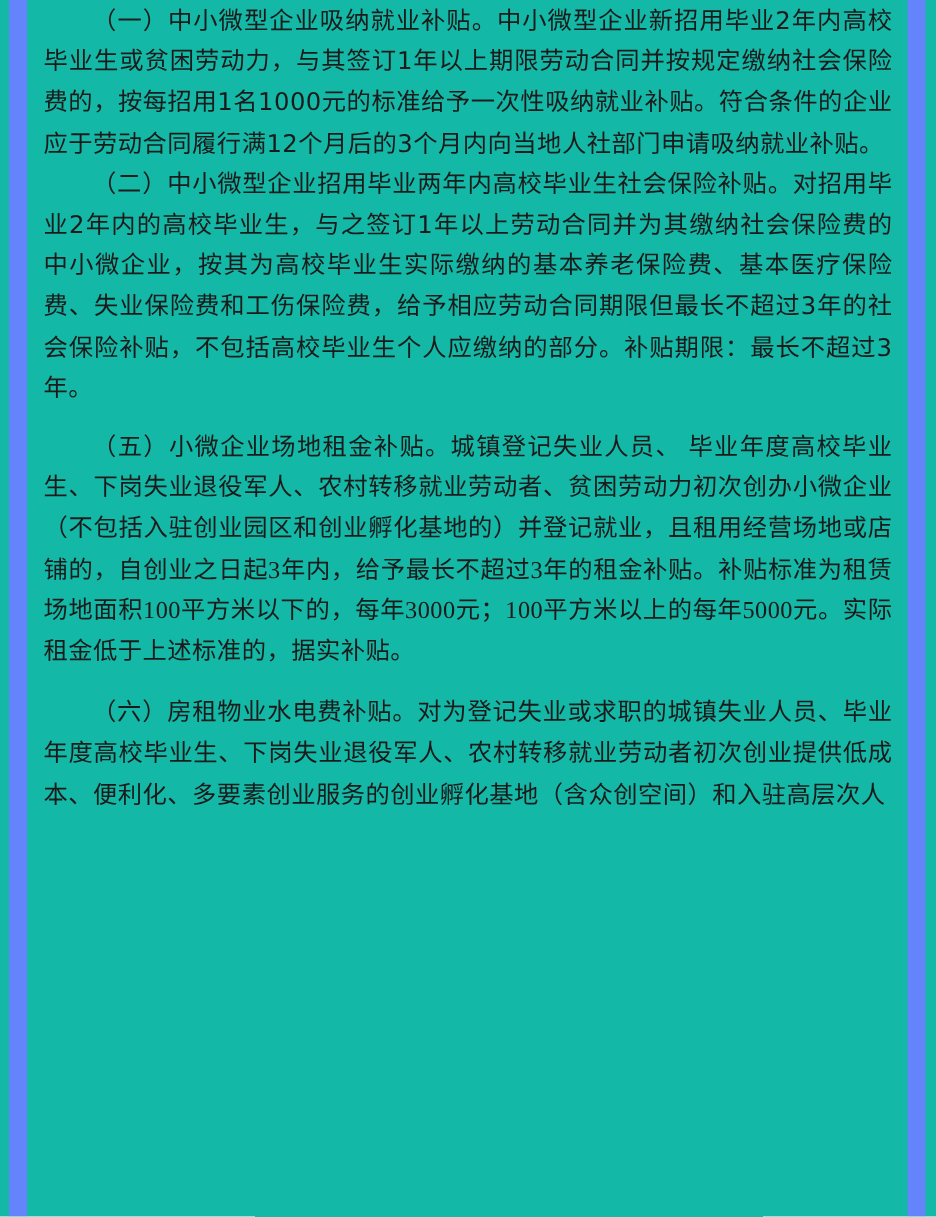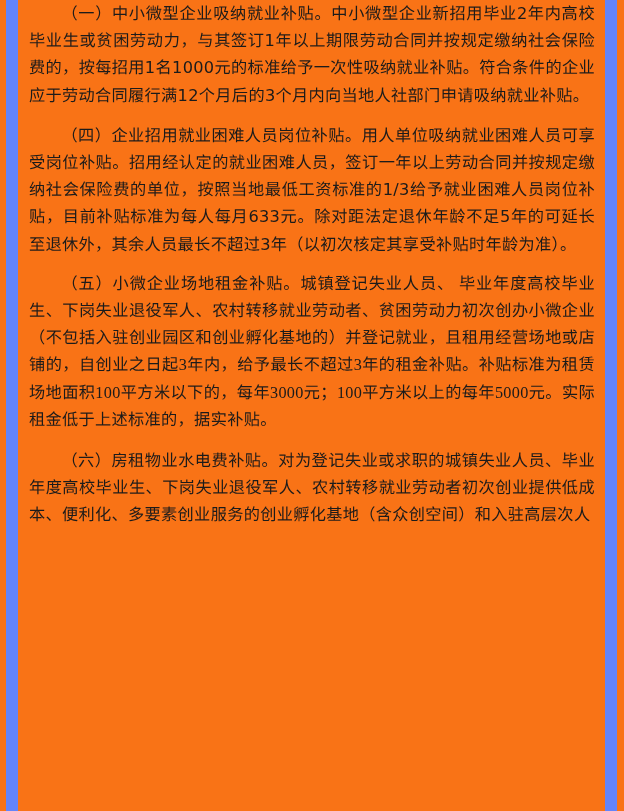--- a/index.html
+++ b/index.html
@@ -51,32 +51,32 @@
     word-break: break-all;
     font-weight: 400;
   }
   .para + .para { margin-top: 0; }
   
   .para.gap-before { margin-top: 13px; }
 </style>
 </head>
 <body>
 
-<div class="page" style="background: #f97316; padding-left: 44px;">
+<div class="page" style="background: #14b8a6; padding-left: 44px;">
 
   <div class="edge-bar left" style="background: rgb(99, 132, 251);"></div>
 
   <div class="edge-bar right" style="background: rgb(99, 132, 251);"></div>
 
   <div class="doc-body">
 
     <p class="para" style="color: rgb(27, 27, 27);">（一）中小微型企业吸纳就业补贴。中小微型企业新招用毕业2年内高校毕业生或贫困劳动力，与其签订1年以上期限劳动合同并按规定缴纳社会保险费的，按每招用1名1000元的标准给予一次性吸纳就业补贴。符合条件的企业应于劳动合同履行满12个月后的3个月内向当地人社部门申请吸纳就业补贴。</p>
 
+    <p class="para" style="color: rgb(27, 27, 27);">（二）中小微型企业招用毕业两年内高校毕业生社会保险补贴。对招用毕业2年内的高校毕业生，与之签订1年以上劳动合同并为其缴纳社会保险费的中小微企业，按其为高校毕业生实际缴纳的基本养老保险费、基本医疗保险费、失业保险费和工伤保险费，给予相应劳动合同期限但最长不超过3年的社会保险补贴，不包括高校毕业生个人应缴纳的部分。补贴期限：最长不超过3年。</p>
 
 
-    <p class="para gap-before" style="color: rgb(27, 27, 27);">（四）企业招用就业困难人员岗位补贴。用人单位吸纳就业困难人员可享受岗位补贴。招用经认定的就业困难人员，签订一年以上劳动合同并按规定缴纳社会保险费的单位，按照当地最低工资标准的1/3给予就业困难人员岗位补贴，目前补贴标准为每人每月633元。除对距法定退休年龄不足5年的可延长至退休外，其余人员最长不超过3年（以初次核定其享受补贴时年龄为准）。</p>
 
     <p class="para gap-before" style="color: rgb(27, 27, 27); font-family: Liberation Serif, serif;">（五）小微企业场地租金补贴。城镇登记失业人员、 毕业年度高校毕业生、下岗失业退役军人、农村转移就业劳动者、贫困劳动力初次创办小微企业（不包括入驻创业园区和创业孵化基地的）并登记就业，且租用经营场地或店铺的，自创业之日起3年内，给予最长不超过3年的租金补贴。补贴标准为租赁场地面积100平方米以下的，每年3000元；100平方米以上的每年5000元。实际租金低于上述标准的，据实补贴。</p>
 
     <p class="para gap-before" style="color: rgb(27, 27, 27);">（六）房租物业水电费补贴。对为登记失业或求职的城镇失业人员、毕业年度高校毕业生、下岗失业退役军人、农村转移就业劳动者初次创业提供低成本、便利化、多要素创业服务的创业孵化基地（含众创空间）和入驻高层次人</p>
 
   </div>
 </div>
 
 </body></html>

